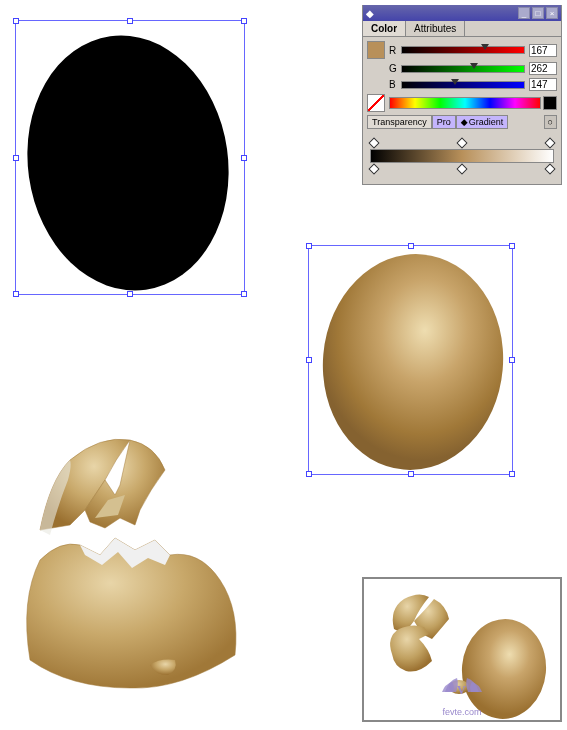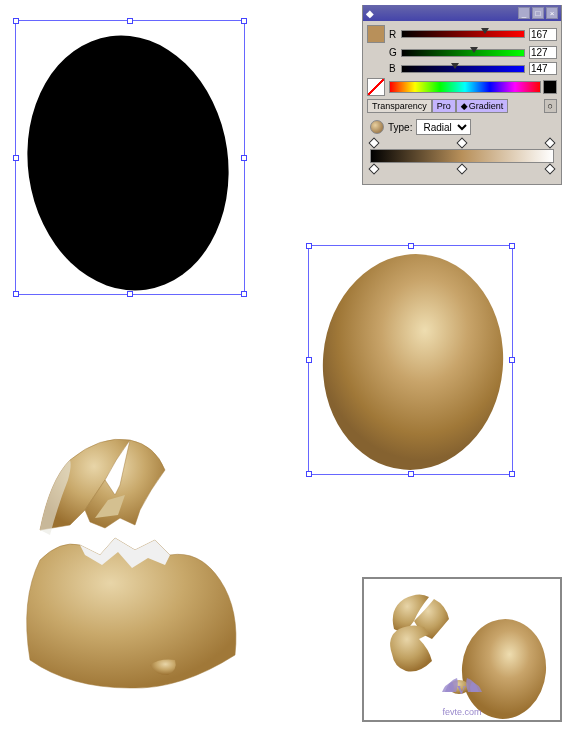--- a/index.html
+++ b/index.html
@@ -315,39 +315,43 @@
 
     <div class="panel-titlebar">
       <span>◆</span>
       <div class="panel-titlebar-buttons">
         <div class="panel-titlebar-btn">_</div>
         <div class="panel-titlebar-btn">□</div>
         <div class="panel-titlebar-btn">×</div>
       </div>
     </div>
 
+    <div class="panel-tabs">
+      <div class="panel-tab active">Color</div>
+      <div class="panel-tab">Attributes</div>
+    </div>
 
     <div class="panel-body">
 
       <div class="color-row">
         <div class="color-swatch-small" style="background:#b8905a;"></div>
         <span class="color-channel-label">R</span>
         <div class="color-slider-track slider-r">
           <div class="slider-thumb" style="left:65%;"></div>
         </div>
         <div class="color-value">167</div>
       </div>
 
       <div class="color-row">
         <div style="width:22px;"></div>
         <span class="color-channel-label">G</span>
         <div class="color-slider-track slider-g">
           <div class="slider-thumb" style="left:56%;"></div>
         </div>
-        <div class="color-value">127</div>
+        <div class="color-value">262</div>
       </div>
 
       <div class="color-row">
         <div style="width:22px;"></div>
         <span class="color-channel-label">B</span>
         <div class="color-slider-track slider-b">
           <div class="slider-thumb" style="left:40%;"></div>
         </div>
         <div class="color-value">147</div>
       </div>
@@ -363,27 +367,20 @@
         <div class="psec-tab">Pro</div>
         <div class="psec-tab" style="display:flex;align-items:center;gap:1px;">
           <span>◆</span>
           <span>Gradient</span>
         </div>
         <div style="margin-left:auto; border:1px solid #888; padding:1px 3px; background:#c8c3bc; cursor:pointer; font-size:9px;">○</div>
       </div>
 
       <div class="gradient-section">
 
-        <div class="gradient-row">
-          <div style="width:14px;height:14px;border-radius:50%;background:radial-gradient(circle at 35% 35%,#e8d0a0,#886030);border:1px solid #888;margin-right:4px;"></div>
-          <span class="gradient-label">Type:</span>
-          <select class="gradient-type-select">
-            <option>Radial</option>
-          </select>
-        </div>
 
 
         <div class="gradient-bar-container">
           <div style="display:flex; justify-content:space-between; margin-bottom:2px;">
             <div style="width:8px;height:8px;border:1px solid #333;background:#fff;transform:rotate(45deg);"></div>
             <div style="width:8px;height:8px;border:1px solid #333;background:#fff;transform:rotate(45deg);"></div>
             <div style="width:8px;height:8px;border:1px solid #333;background:#fff;transform:rotate(45deg);"></div>
           </div>
           <div class="gradient-bar"></div>
           <div style="display:flex; justify-content:space-between; margin-top:2px;">

